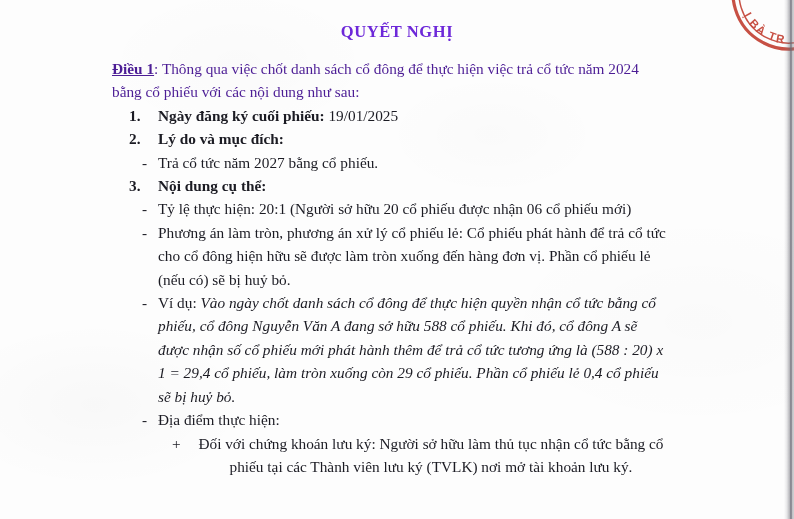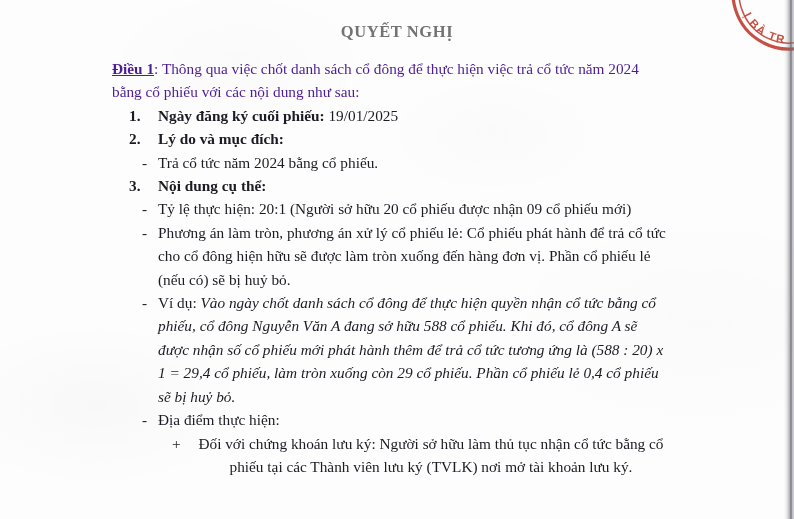--- a/index.html
+++ b/index.html
@@ -77,21 +77,21 @@
   
   #doc-title {
     position: absolute;
     left: 0;
     top: 22px;
     width: 794px;
     text-align: center;
     font-size: 16.5px;
     font-weight: bold;
     letter-spacing: 0.6px;
-    color: #737373;
+    color: #6d28d9;
   }
 
   #body-text {
     position: absolute;
     left: 112px;
     top: 57px;
     width: 560px;
   }
 
   .para {
@@ -205,31 +205,31 @@
       <div class="num-body"><span class="b">Ngày đăng ký cuối phiếu:</span><span> 19/01/2025</span></div>
     </div>
 
     <div class="num-item">
       <div class="num-marker">2.</div>
       <div class="num-body"><span class="b">Lý do và mục đích:</span></div>
     </div>
 
     <div class="dash-item">
       <div class="dash-marker">-</div>
-      <div class="dash-body">Trả cổ tức năm 2024 bằng cổ phiếu.</div>
+      <div class="dash-body">Trả cổ tức năm 2027 bằng cổ phiếu.</div>
     </div>
 
     <div class="num-item">
       <div class="num-marker">3.</div>
       <div class="num-body"><span class="b">Nội dung cụ thể:</span></div>
     </div>
 
     <div class="dash-item">
       <div class="dash-marker">-</div>
-      <div class="dash-body">Tỷ lệ thực hiện: 20:1 (Người sở hữu 20 cổ phiếu được nhận 09 cổ phiếu mới)</div>
+      <div class="dash-body">Tỷ lệ thực hiện: 20:1 (Người sở hữu 20 cổ phiếu được nhận 06 cổ phiếu mới)</div>
     </div>
 
     <div class="dash-item">
       <div class="dash-marker">-</div>
       <div class="dash-body">Phương án làm tròn, phương án xử lý cổ phiếu lẻ: Cổ phiếu phát hành để trả cổ tức cho cổ đông hiện hữu sẽ được làm tròn xuống đến hàng đơn vị. Phần cổ phiếu lẻ (nếu có) sẽ bị huỷ bỏ.</div>
     </div>
 
     <div class="dash-item">
       <div class="dash-marker">-</div>
       <div class="dash-body"><span>Ví dụ: </span><span class="it">Vào ngày chốt danh sách cổ đông để thực hiện quyền nhận cổ tức bằng cổ phiếu, cổ đông Nguyễn Văn A đang sở hữu 588 cổ phiếu. Khi đó, cổ đông A sẽ được nhận số cổ phiếu mới phát hành thêm để trả cổ tức tương ứng là (588 : 20) x 1 = 29,4 cổ phiếu, làm tròn xuống còn 29 cổ phiếu. Phần cổ phiếu lẻ 0,4 cổ phiếu sẽ bị huỷ bỏ.</span></div>

